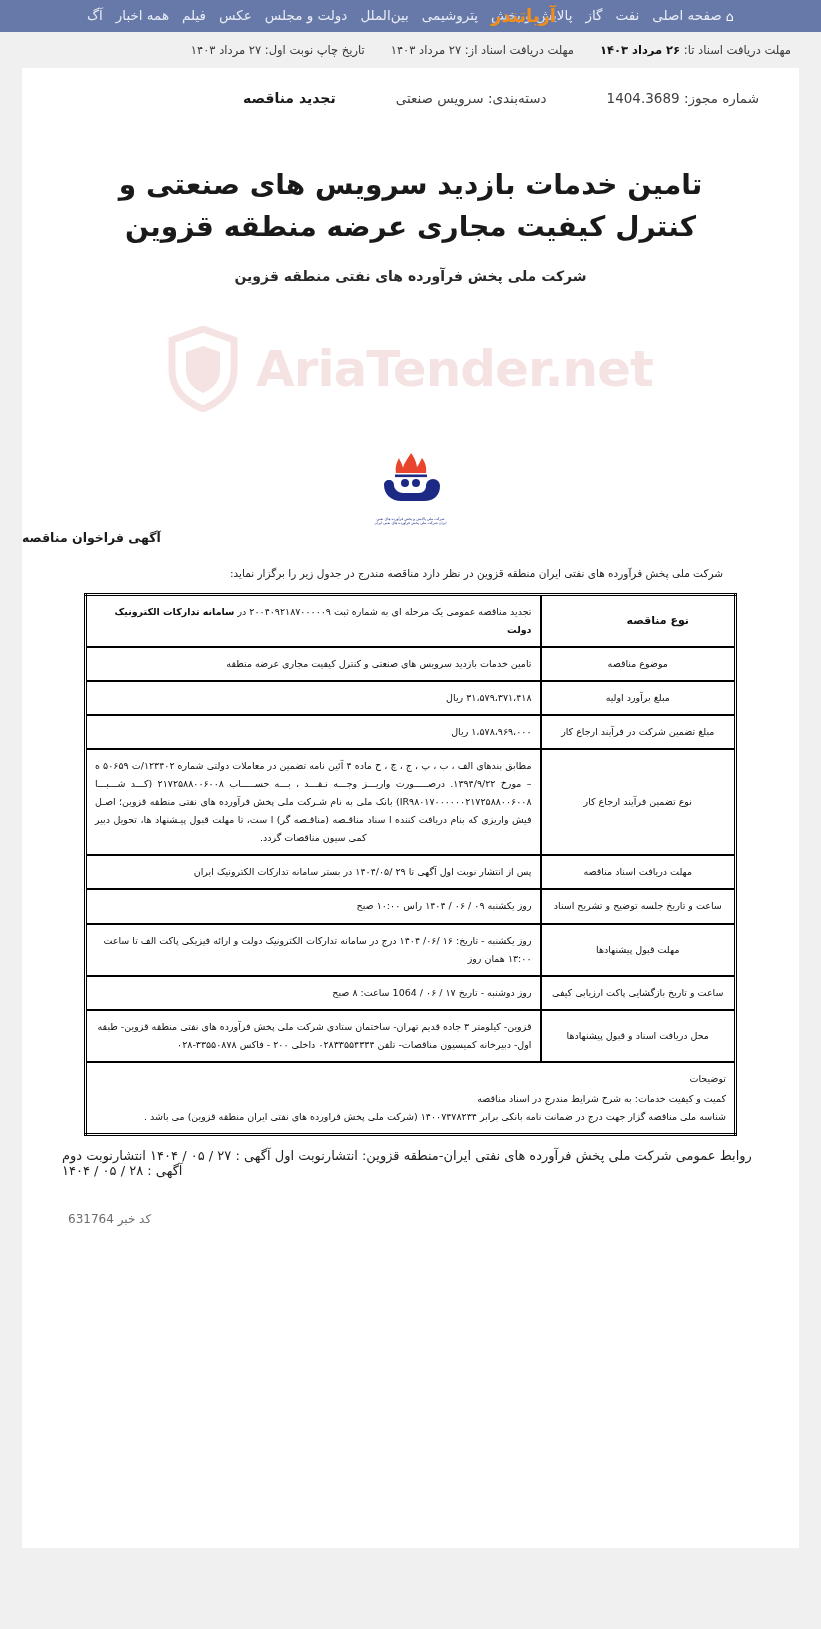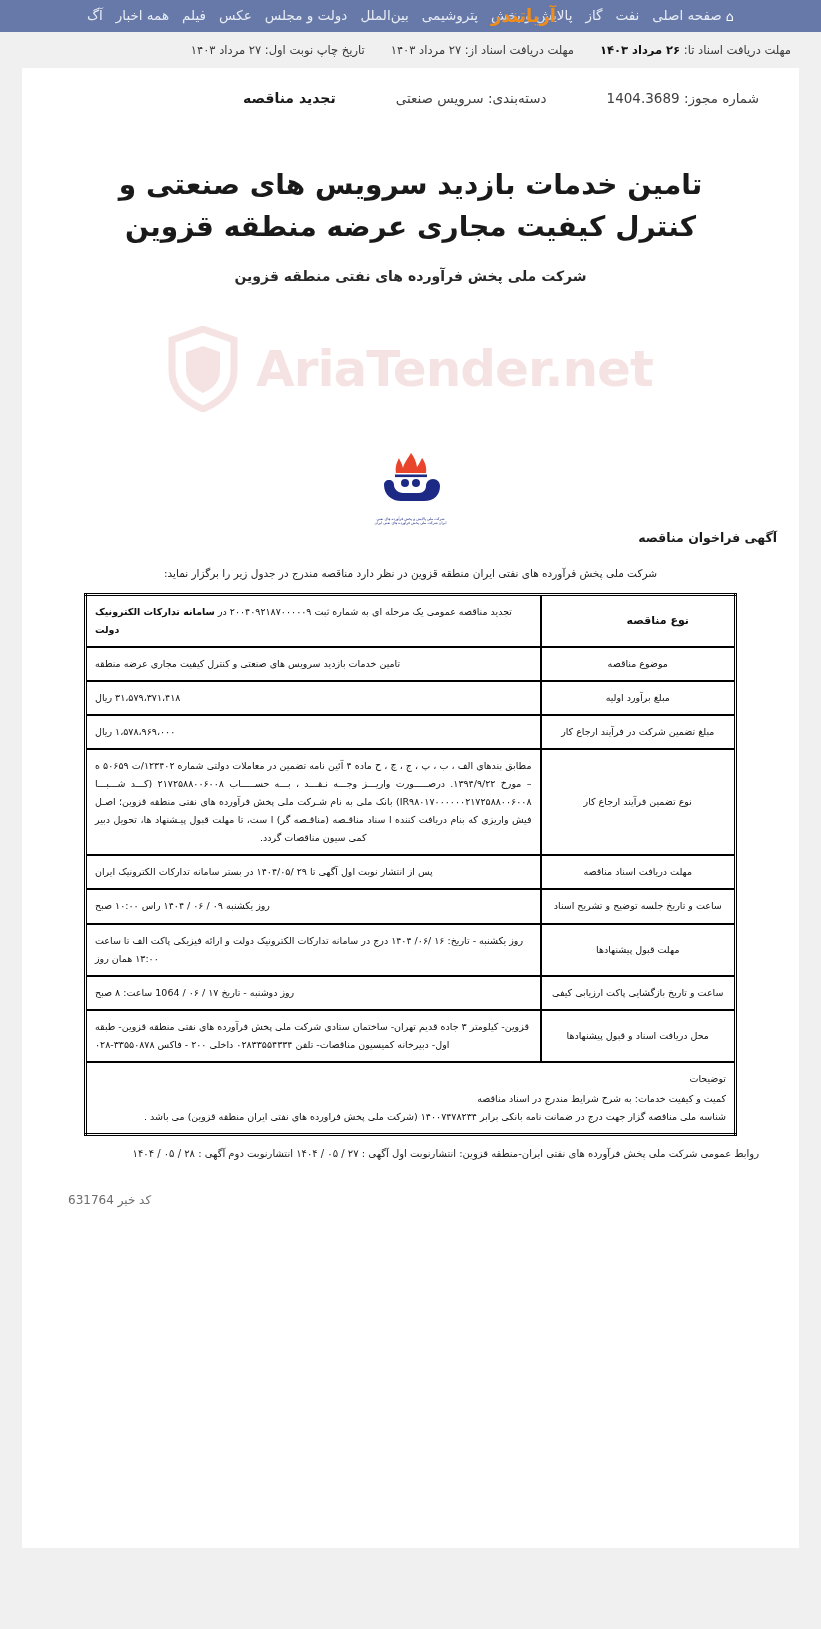--- a/index.html
+++ b/index.html
@@ -152,33 +152,33 @@
   .niopdc .caption {
     font-size: 3.6px;
     color: #1c2a86;
     line-height: 1.25;
     margin-top: 1px;
     direction: rtl;
   }
 
   
   .announce {
-    text-align: right;
+    text-align: left;
     margin-top: 4px;
     font-size: 12.5px;
     font-weight: bold;
     color: #1b1b1b;
     padding-right: 22px;
   }
   .intro-para {
-    text-align: center;
+    text-align: right;
     margin-top: 22px;
     font-size: 10.5px;
     color: #222;
-    padding: 0 44px;
+    padding: 0 76px;
   }
 
   
   .table-wrap { padding: 14px 62px 0 62px; }
   table.tender {
     width: 100%;
     border-collapse: collapse;
     border: 3px double #000;
     table-layout: fixed;
     direction: rtl;
@@ -190,37 +190,37 @@
     color: #111;
     vertical-align: middle;
     line-height: 1.9;
   }
   td.th-cell {
     width: 30%;
     text-align: center;
     font-size: 10px;
   }
   td.th-cell.bold { font-weight: bold; font-size: 11px; padding-left: 48px; }
-  td.val-cell { text-align: left; }
+  td.val-cell { text-align: right; }
   td.val-cell.justify { text-align: justify; text-align-last: center; }
   .b { font-weight: bold; }
 
   
   td.notes-cell {
     text-align: right;
     padding: 10px 14px 12px 14px;
     line-height: 2.3;
     font-size: 9.5px;
   }
   .notes-title { margin-bottom: 2px; }
 
   
   .foot-line {
-    text-align: right;
-    font-size: 10px;
+    text-align: left;
+    font-size: 13px;
     color: #222;
     padding: 12px 40px 0 40px;
     direction: rtl;
   }
 
   
   .news-code {
     text-align: left;
     padding: 34px 34px 26px 46px;
     font-size: 12px;

